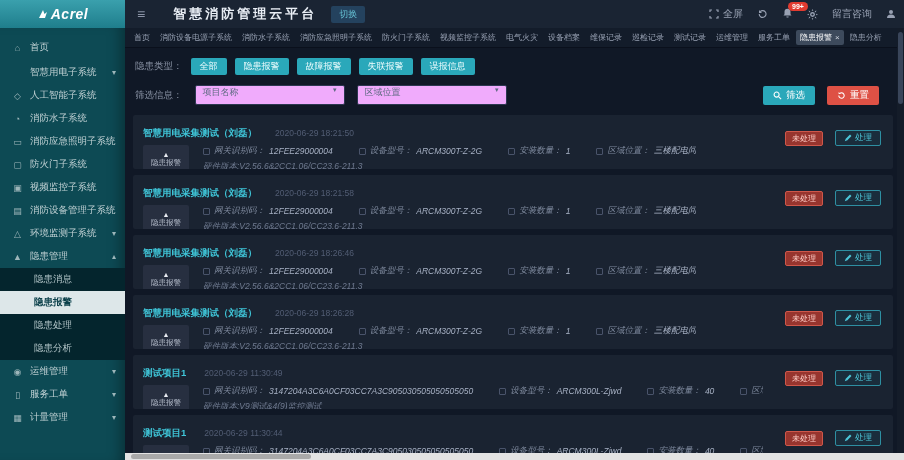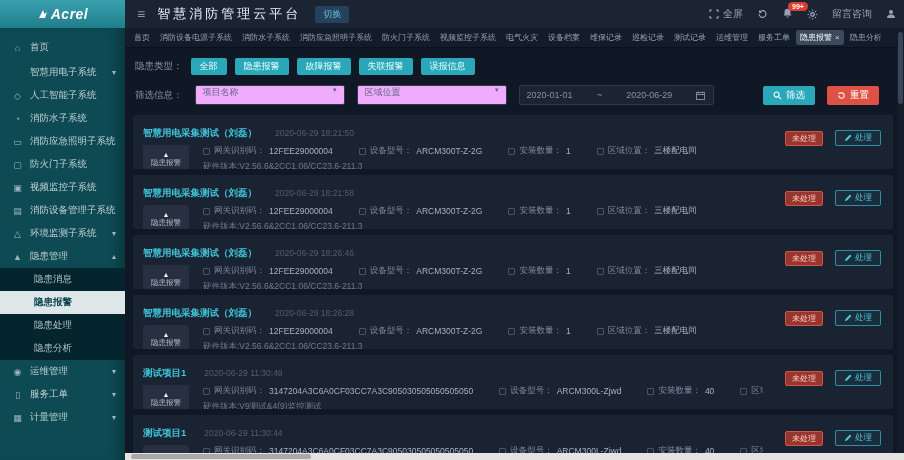--- a/index.html
+++ b/index.html
@@ -5,21 +5,21 @@
   * { margin:0; padding:0; box-sizing:border-box; }
   html,body { width:904px; height:460px; overflow:hidden; background:#101826;
     font-family:"Liberation Sans","DejaVu Sans",sans-serif; }
   
   .header { position:absolute; left:0; top:0; width:904px; height:28px; background:#1a2433;
     display:flex; align-items:center; z-index:5; }
   .logo { width:125px; height:28px; background:linear-gradient(180deg,#3aa0ad,#1f7e8c);
     display:flex; align-items:center; justify-content:center; gap:2px;
     color:#fff; font-style:italic; font-weight:bold; font-size:14px; letter-spacing:0.5px; }
   .menu-toggle { margin-left:12px; color:#8a93a6; font-size:14px; cursor:pointer; }
-  .htitle { margin-left:12px; color:#e9eef5; font-size:13px; font-weight:normal; letter-spacing:3px; }
+  .htitle { margin-left:28px; color:#e9eef5; font-size:13px; font-weight:bold; letter-spacing:3px; }
   .switch-btn { margin-left:14px; background:#24425e; color:#66c1d4; font-size:9px;
     padding:2px 8px; border-radius:2px; cursor:pointer;font-family:Liberation Serif, serif; }
   .hright { margin-left:auto; margin-right:8px; display:flex; align-items:center; gap:14px;
     color:#98a1b3; font-size:10px;text-align:center; }
   .hitem { display:flex; align-items:center; gap:4px; cursor:pointer; }
   .bell-wrap { position:relative; cursor:pointer; }
   .nbadge { position:absolute; top:-6px; left:6px; background:#e23b30; color:#fff;
     font-size:7px; line-height:9px; padding:0 4px; border-radius:6px; font-weight:bold; }
   
   .sidebar { position:absolute; left:0; top:28px; width:125px; bottom:0; background:#0d4a54;
@@ -64,21 +64,21 @@
   .rows { margin-top:10px; }
   .rowcard { position:relative; background:#1a2331; border-radius:2px; height:54px;
     padding:7px 10px 0 10px; margin-bottom:6px; overflow:hidden; }
   .row-title { color:#3fc5d8; font-size:9.5px; font-weight:bold; cursor:pointer; text-decoration:none; }
   .row-time { color:#525d74; font-size:8.5px; margin-left:18px; }
   .row-body { display:flex; margin-top:5px; align-items:flex-start; margin-right:120px; }
   .icon-box { width:46px; height:28px; background:#272f40; border-radius:2px; flex:none;
     display:flex; flex-direction:column; align-items:center; justify-content:center; line-height:1.1; }
   .tri { font-size:7px; color:#e8ebf1; }
   .tri-label { font-size:7.5px; color:#b9c1cf; }
-  .fields { margin-left:14px; overflow:hidden; white-space:nowrap; }
+  .fields { margin-left:14px; overflow:hidden; white-space:nowrap;font-style:italic; }
   .fline { display:flex; gap:26px; font-size:8.5px; }
   .field { display:flex; align-items:center; gap:4px; }
   .fic { width:7px; height:7px; border:1px solid #49536a; border-radius:1px; flex:none; }
   .flab { color:#7f8a9e; }
   .fval { color:#a7b1c4; }
   .fline2 { margin-top:4px; font-size:8.5px; color:#6f7a90; text-decoration:underline;
     text-underline-offset:2px; }
   .row-ctrl { position:absolute; right:12px; top:9px; display:flex; align-items:center; gap:12px;margin-top:6px; }
   .badge-red { background:#97352e; border:1px solid #cf574a; color:#ffccc5; font-size:8px;
     padding:1px 6px; border-radius:2px; white-space:nowrap; }
@@ -275,29 +275,20 @@
   <div class="frow2">
     <span class="flabel">筛选信息：</span>
     <span class="select">
       <span>项目名称</span>
       <span class="sel-ar">▾</span>
     </span>
     <span class="select">
       <span>区域位置</span>
       <span class="sel-ar">▾</span>
     </span>
-    <span class="daterange">
-      <span>2020-01-01</span>
-      <span>~</span>
-      <span>2020-06-29</span>
-      <svg width="9" height="9" viewBox="0 0 9 9">
-        <rect x="0.5" y="1.5" width="8" height="7" fill="none" stroke="#7e89a0"></rect>
-        <path d="M0.5 3.5h8M2.5 0.5v2M6.5 0.5v2" stroke="#7e89a0"></path>
-      </svg>
-    </span>
     <span class="btn-search">
       <svg width="9" height="9" viewBox="0 0 10 10">
         <circle cx="4" cy="4" r="2.8" fill="none" stroke="#ffffff" stroke-width="1.2"></circle>
         <path d="M6.2 6.2L9 9" stroke="#ffffff" stroke-width="1.2"></path>
       </svg>
       <span>筛选</span>
     </span>
     <span class="btn-reset">
       <svg width="9" height="9" viewBox="0 0 10 10">
         <path d="M2 5a3 3 0 1 0 .9-2.1" stroke="#ffffff" stroke-width="1.2" fill="none"></path>

